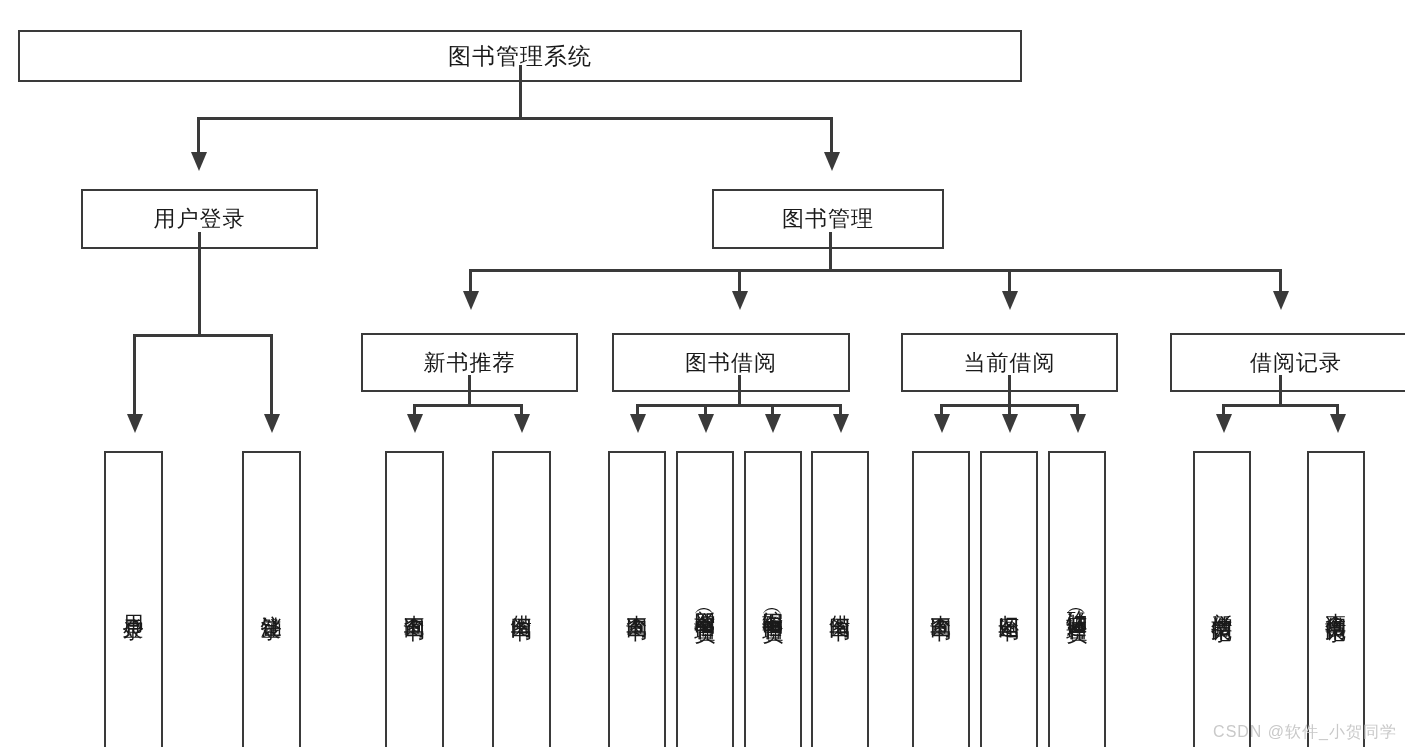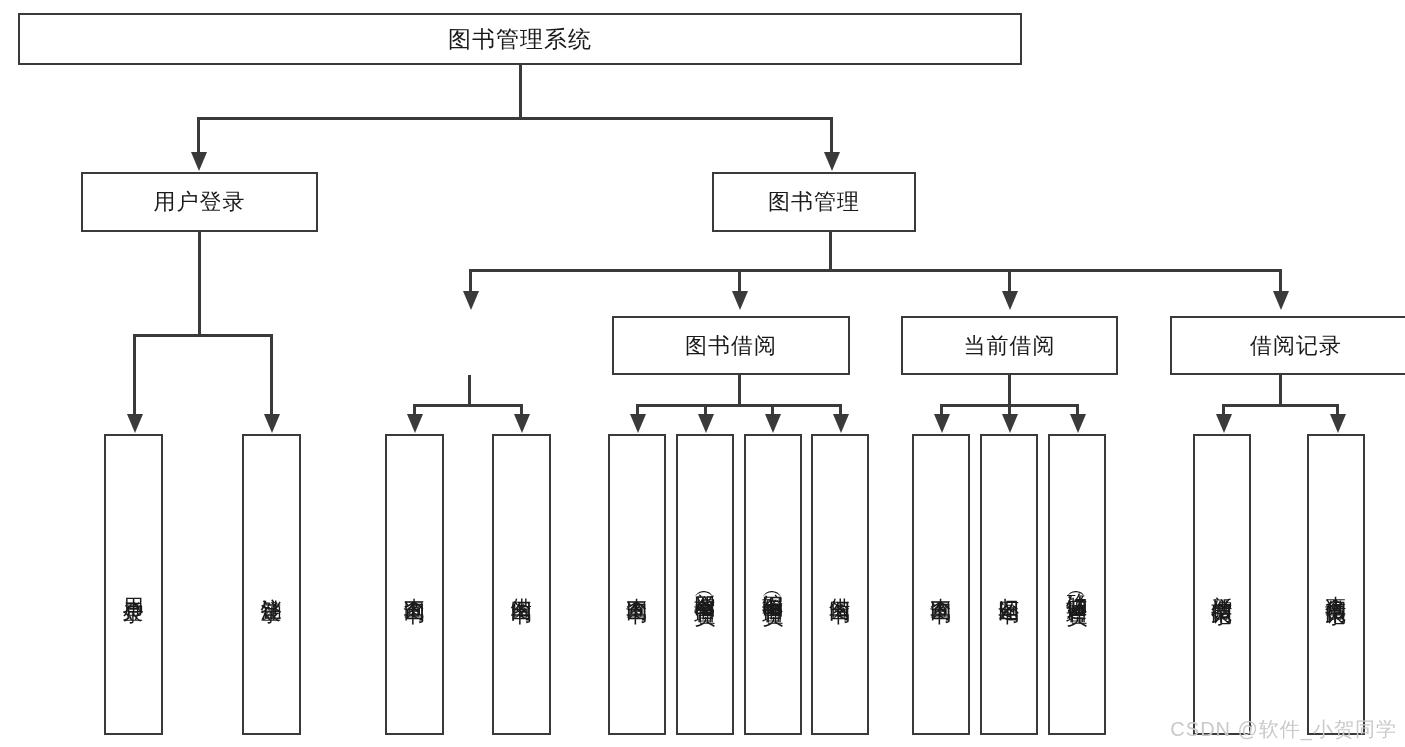--- a/index.html
+++ b/index.html
@@ -20,20 +20,21 @@
   .node {
     position: absolute;
     box-sizing: border-box;
     border: 2px solid #3a3a3a;
     background: #ffffff;
     display: flex;
     align-items: center;
     justify-content: center;
     color: #1a1a1a;
     text-align: center;
+    margin-top: 17px;
   }
   .node.horiz {
     font-size: 22px;
     letter-spacing: 1px;
     line-height: 1.25;
   }
   .node.vert {
     writing-mode: vertical-rl;
     text-orientation: upright;
     font-size: 21px;
@@ -61,21 +62,21 @@
     width: 0;
     height: 0;
     border-left: 8px solid transparent;
     border-right: 8px solid transparent;
     border-top: 19px solid #3a3a3a;
   }
   #watermark {
     position: absolute;
     right: 8px;
     bottom: 4px;
-    font-size: 20px;
+    font-size: 16px;
     color: #c9c9c9;
     letter-spacing: 1px;
     white-space: nowrap;
     pointer-events: none;
   }
 </style>
 </head>
 <body>
 
 <div id="canvas">
@@ -89,21 +90,21 @@
   <div class="edge h" style="left:197px; top:117px; width:636px; height:3px;"></div>
 
   <div class="edge v" style="left:197px; top:117px; width:3px; height:38px;"></div>
   <div class="arrow" style="left:191px; top:152px;"></div>
   <div class="edge v" style="left:830px; top:117px; width:3px; height:38px;"></div>
   <div class="arrow" style="left:824px; top:152px;"></div>
 
   <div class="node horiz" style="left:81px; top:172px; width:237px; height:60px;">
     <span class="nlabel">用户登录</span>
   </div>
-  <div class="node horiz" style="left:712px; top:172px; width:204px; height:60px;">
+  <div class="node horiz" style="left:712px; top:172px; width:232px; height:60px;">
     <span class="nlabel">图书管理</span>
   </div>
 
   <div class="edge v" style="left:198px; top:232px; width:3px; height:104px;"></div>
   <div class="edge h" style="left:133px; top:334px; width:140px; height:3px;"></div>
   <div class="edge v" style="left:133px; top:334px; width:3px; height:84px;"></div>
   <div class="arrow" style="left:127px; top:414px;"></div>
   <div class="edge v" style="left:270px; top:334px; width:3px; height:84px;"></div>
   <div class="arrow" style="left:264px; top:414px;"></div>
 
@@ -111,20 +112,23 @@
   <div class="edge h" style="left:469px; top:269px; width:813px; height:3px;"></div>
   <div class="edge v" style="left:469px; top:269px; width:3px; height:25px;"></div>
   <div class="arrow" style="left:463px; top:291px;"></div>
   <div class="edge v" style="left:738px; top:269px; width:3px; height:25px;"></div>
   <div class="arrow" style="left:732px; top:291px;"></div>
   <div class="edge v" style="left:1008px; top:269px; width:3px; height:25px;"></div>
   <div class="arrow" style="left:1002px; top:291px;"></div>
   <div class="edge v" style="left:1279px; top:269px; width:3px; height:25px;"></div>
   <div class="arrow" style="left:1273px; top:291px;"></div>
 
+  <div class="node horiz" style="left:361px; top:316px; width:217px; height:59px;">
+    <span class="nlabel">新书推荐</span>
+  </div>
   <div class="node horiz" style="left:612px; top:316px; width:238px; height:59px;">
     <span class="nlabel">图书借阅</span>
   </div>
   <div class="node horiz" style="left:901px; top:316px; width:217px; height:59px;text-align:right;">
     <span class="nlabel">当前借阅</span>
   </div>
   <div class="node horiz" style="left:1170px; top:316px; width:252px; height:59px;">
     <span class="nlabel">借阅记录</span>
   </div>
 

